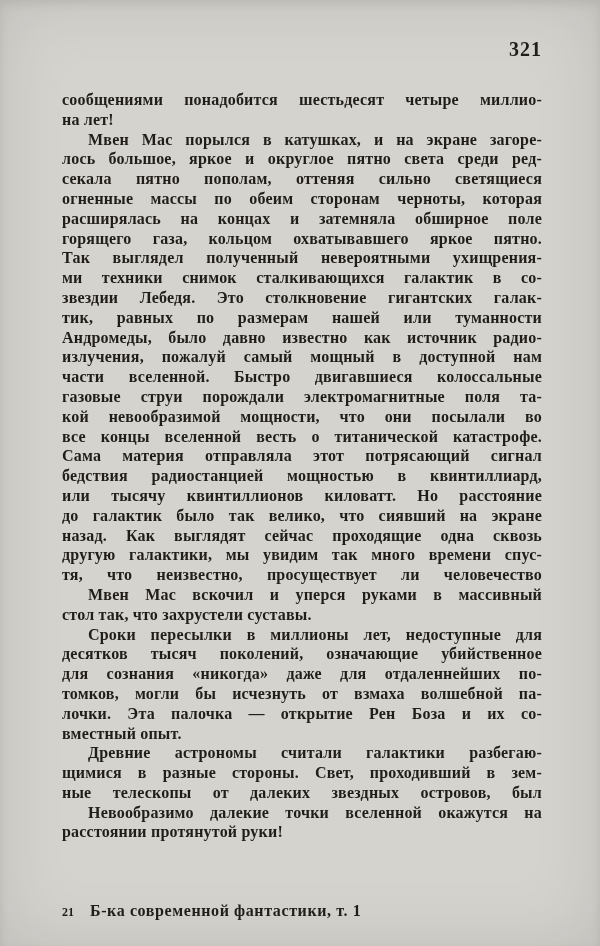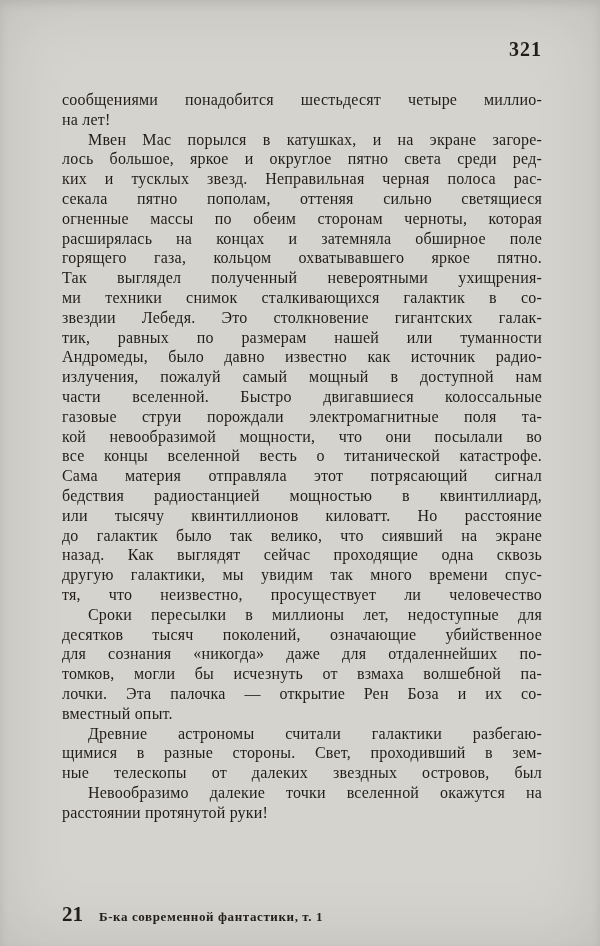--- a/index.html
+++ b/index.html
@@ -35,21 +35,21 @@
     top: 90px;
     width: 480px;
   }
   .para {
     margin: 0;
     padding: 0;
   }
   .line {
     font-size: 16px;
     line-height: 19.8px;
-    font-weight: normal;
+    font-weight: bold;
     letter-spacing: 0.2px;
     text-align: justify;
     text-align-last: justify;
     -moz-text-align-last: justify;
     white-space: normal;
   }
   .line.last {
     text-align-last: left;
     -moz-text-align-last: left;
   }
@@ -59,44 +59,43 @@
   .footer {
     position: absolute;
     left: 62px;
     top: 902px;
     width: 480px;
     display: flex;
     align-items: baseline;
     gap: 16px;
   }
   .footer-num {
-    font-size: 21px;
+    font-size: 12px;
     font-weight: bold;
   }
   .footer-series {
-    font-size: 13px;
+    font-size: 16px;
     font-weight: bold;
     letter-spacing: 0.6px;
   }
 </style>
 </head>
 <body>
 
 <div class="page">
   <div class="page-number">321</div>
 
   <div class="text-block">
       <div class="para">
         <div class="line">сообщениями понадобится шестьдесят четыре миллио-</div>
         <div class="line last">на лет!</div>
       </div>
       <div class="para">
         <div class="line first-indent">Мвен Мас порылся в катушках, и на экране загоре-</div>
         <div class="line">лось большое, яркое и округлое пятно света среди ред-</div>
-        <div class="line">ких и тусклых звезд. Неправильная черная полоса рас-</div>
         <div class="line">секала пятно пополам, оттеняя сильно светящиеся</div>
         <div class="line">огненные массы по обеим сторонам черноты, которая</div>
         <div class="line">расширялась на концах и затемняла обширное поле</div>
         <div class="line">горящего газа, кольцом охватывавшего яркое пятно.</div>
         <div class="line">Так выглядел полученный невероятными ухищрения-</div>
         <div class="line">ми техники снимок сталкивающихся галактик в со-</div>
         <div class="line">звездии Лебедя. Это столкновение гигантских галак-</div>
         <div class="line">тик, равных по размерам нашей или туманности</div>
         <div class="line">Андромеды, было давно известно как источник радио-</div>
         <div class="line">излучения, пожалуй самый мощный в доступной нам</div>
@@ -104,20 +103,24 @@
         <div class="line">газовые струи порождали электромагнитные поля та-</div>
         <div class="line">кой невообразимой мощности, что они посылали во</div>
         <div class="line">все концы вселенной весть о титанической катастрофе.</div>
         <div class="line">Сама материя отправляла этот потрясающий сигнал</div>
         <div class="line">бедствия радиостанцией мощностью в квинтиллиард,</div>
         <div class="line">или тысячу квинтиллионов киловатт. Но расстояние</div>
         <div class="line">до галактик было так велико, что сиявший на экране</div>
         <div class="line">назад. Как выглядят сейчас проходящие одна сквозь</div>
         <div class="line">другую галактики, мы увидим так много времени спус-</div>
         <div class="line">тя, что неизвестно, просуществует ли человечество</div>
+      </div>
+      <div class="para">
+        <div class="line first-indent">Мвен Мас вскочил и уперся руками в массивный</div>
+        <div class="line last">стол так, что захрустели суставы.</div>
       </div>
       <div class="para">
         <div class="line first-indent">Сроки пересылки в миллионы лет, недоступные для</div>
         <div class="line">десятков тысяч поколений, означающие убийственное</div>
         <div class="line">для сознания «никогда» даже для отдаленнейших по-</div>
         <div class="line">томков, могли бы исчезнуть от взмаха волшебной па-</div>
         <div class="line">лочки. Эта палочка — открытие Рен Боза и их со-</div>
         <div class="line last">вместный опыт.</div>
       </div>
       <div class="para">

